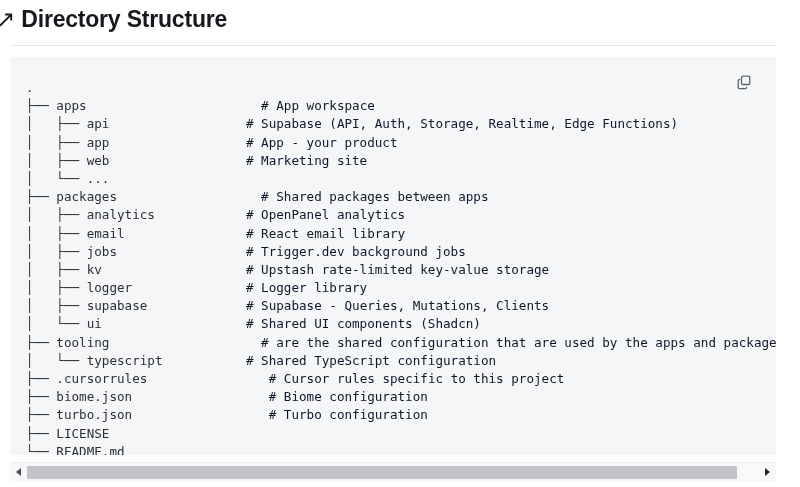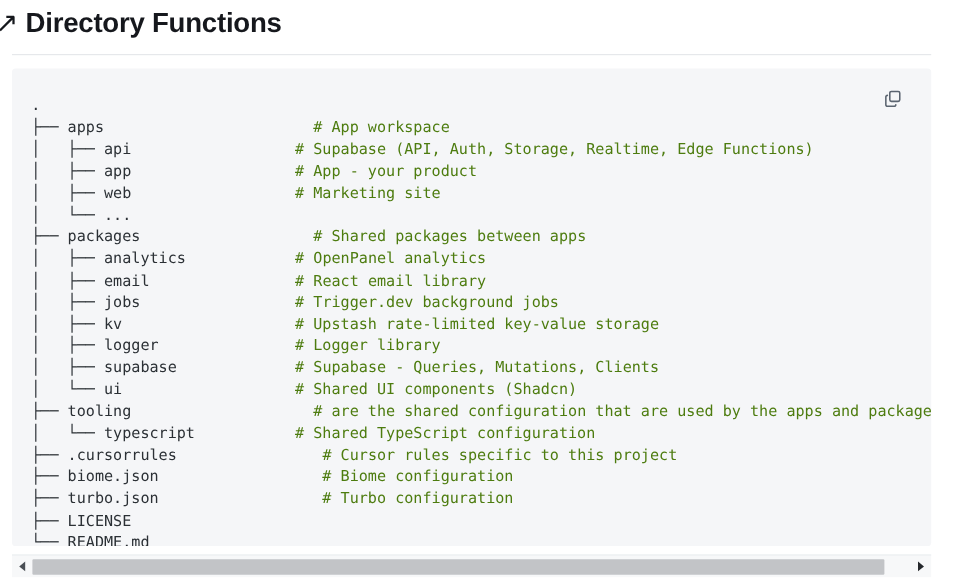--- a/index.html
+++ b/index.html
@@ -83,21 +83,21 @@
     padding: 22px 0 0 16px;
     font-family: "DejaVu Sans Mono", "Liberation Mono", monospace;
     font-size: 12.6px;
     line-height: 18.2px;
     color: #2b3035;
     white-space: pre;
     tab-size: 4;
   }
   .ln { display: block; height: 18.2px; }
   .tree { color: #2b3035; }
-  .comment { color: #4d7c0f; }
+  .comment { color: #0f172a; }
 
   
   .scrollbar {
     position: absolute;
     left: 10px;
     top: 462px;
     width: 766px;
     height: 18px;
     background: #f7f8f9;
     border-top: 1px solid #eceef0;
@@ -137,21 +137,21 @@
     border-radius: 1px;
     cursor: pointer;
   }
 </style>
 </head>
 <body>
 
 <div class="heading-wrap">
   <div class="heading">
     <span class="anchor-glyph">↗</span>
-    <span>Directory Functions</span>
+    <span>Directory Structure</span>
   </div>
   <div class="heading-rule"></div>
 </div>
 
 <div class="code-panel">
 
   <div class="copy-button">
     <svg width="16" height="16" viewBox="0 0 16 16" fill="none" stroke="#5b6470" stroke-width="1.3" stroke-linecap="round" stroke-linejoin="round">
       <rect x="5.5" y="2.2" width="8.3" height="8.3" rx="1.3"></rect>
       <path d="M10.5 13.3 a1.3 1.3 0 0 1 -1.3 1.3 H3.5 a1.3 1.3 0 0 1 -1.3 -1.3 V6.8 a1.3 1.3 0 0 1 1.3 -1.3"></path>

